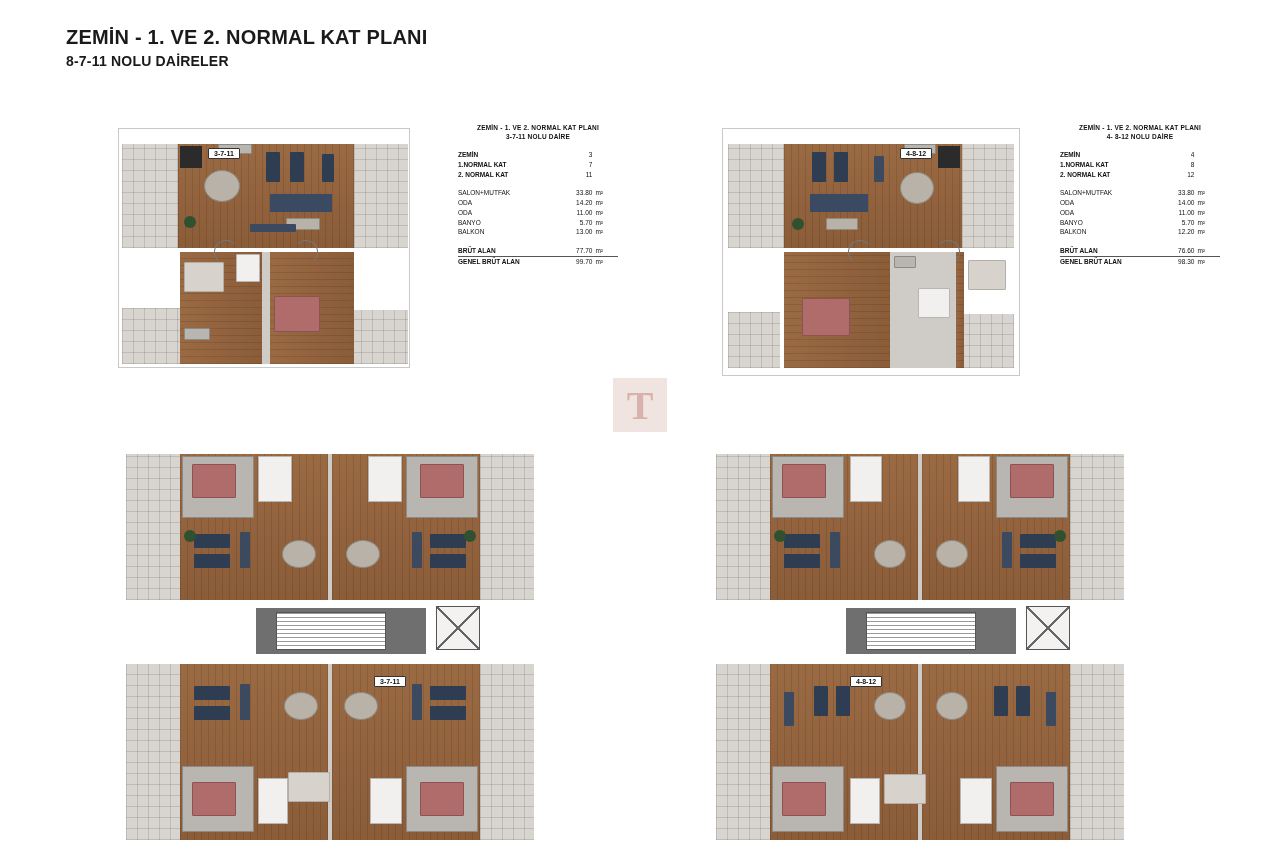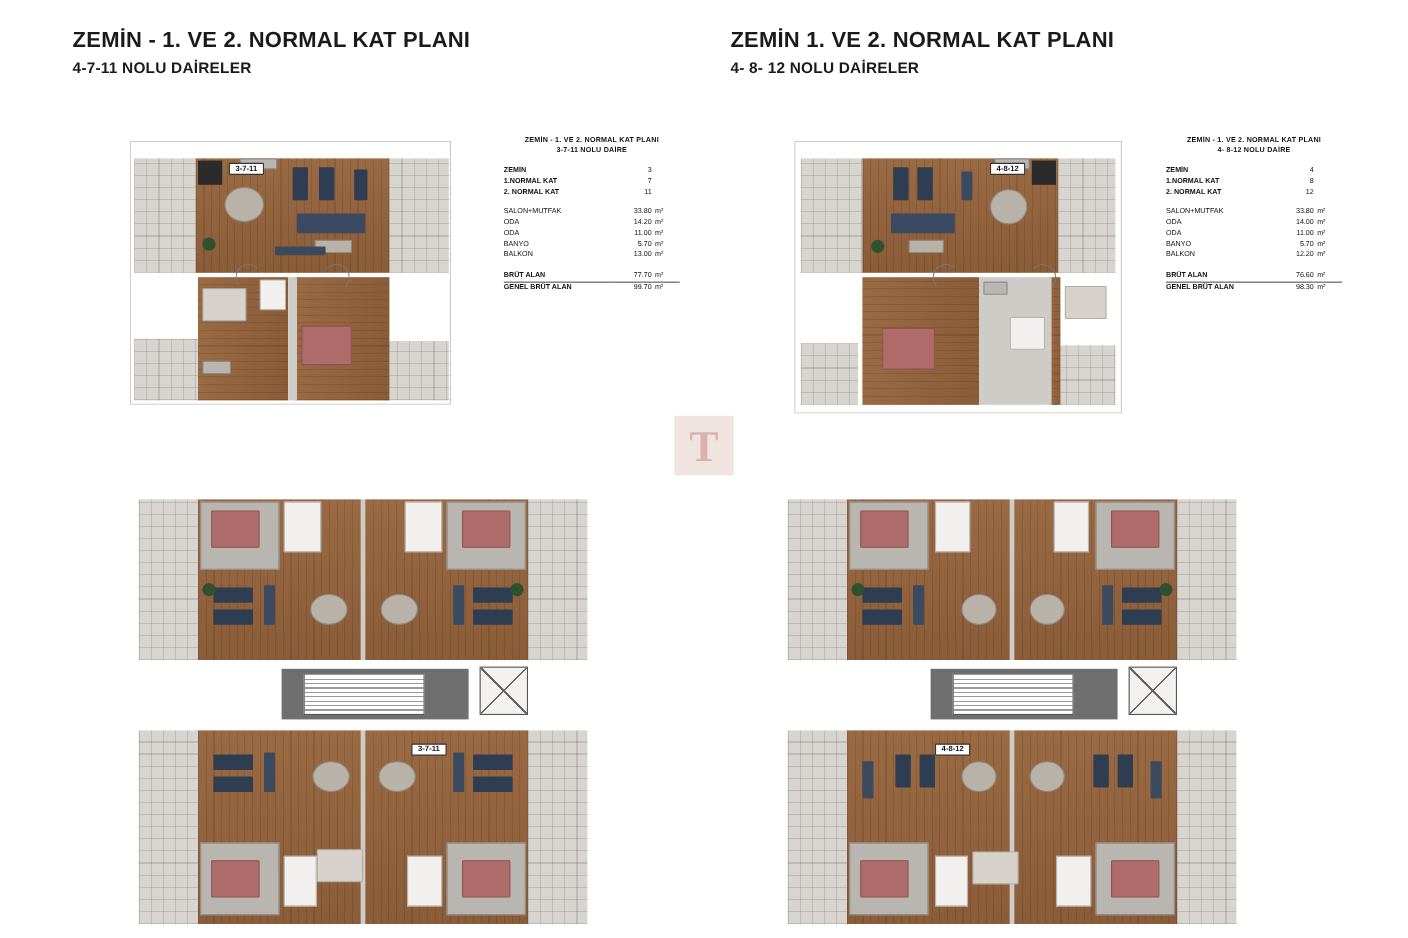--- a/index.html
+++ b/index.html
@@ -153,27 +153,23 @@
     font-family: "Liberation Sans", sans-serif;
   }
 </style>
 </head>
 <body>
 
 <div class="page">
 
   <div class="title-block" style="left:66px; top:26px;">
     <div class="title-main">ZEMİN - 1. VE 2. NORMAL KAT PLANI</div>
-    <div class="title-sub">4-7-11 NOLU DAİRELER</div>
-  </div>
-
-  <div class="title-block" style="left:664px; top:26px;">
-    <div class="title-main">ZEMİN  1. VE 2. NORMAL KAT PLANI</div>
-    <div class="title-sub">4- 8- 12 NOLU DAİRELER</div>
-  </div>
+    <div class="title-sub">8-7-11 NOLU DAİRELER</div>
+  </div>
+
 
   <div class="spec" style="left:458px; top:124px;">
     <div class="spec-title">ZEMİN - 1. VE 2. NORMAL KAT PLANI</div>
     <div class="spec-title2">3-7-11  NOLU  DAİRE</div>
     <table>
       <tbody>
           <tr>
             <td class="lbl">ZEMİN</td>
             <td class="val">3</td>
             <td class="unit"></td>

